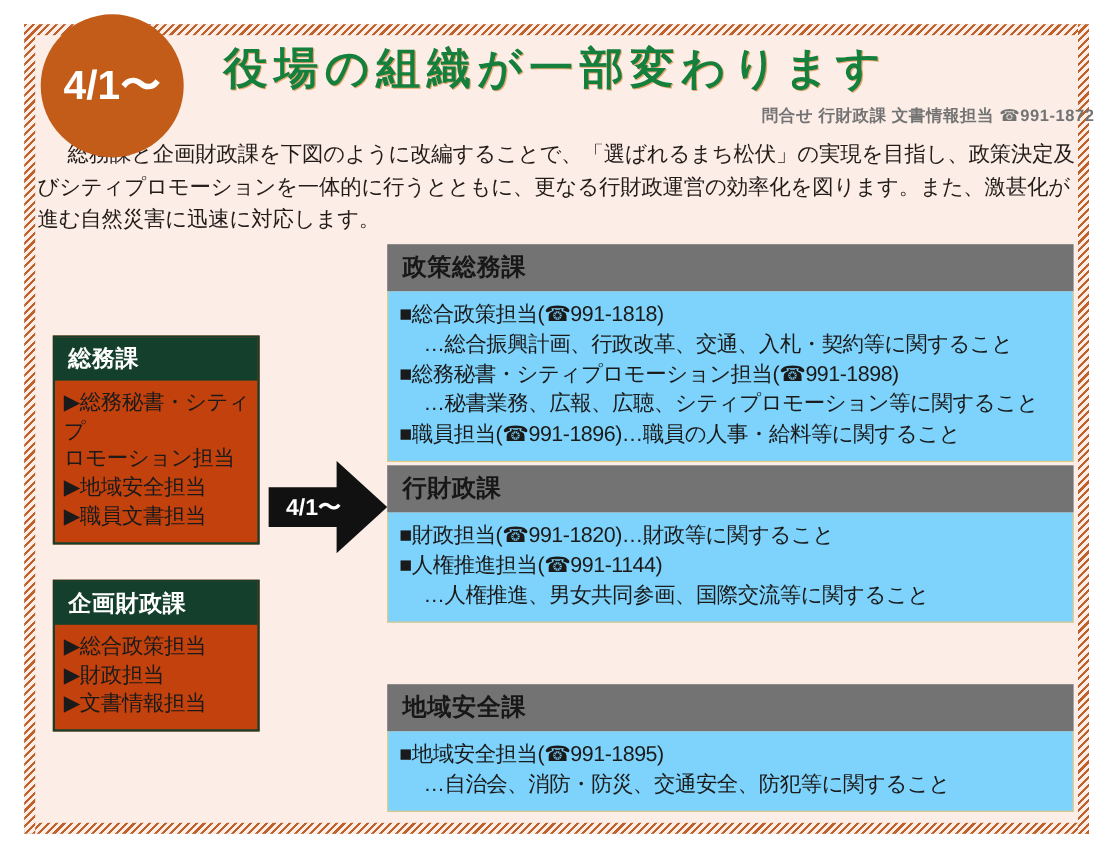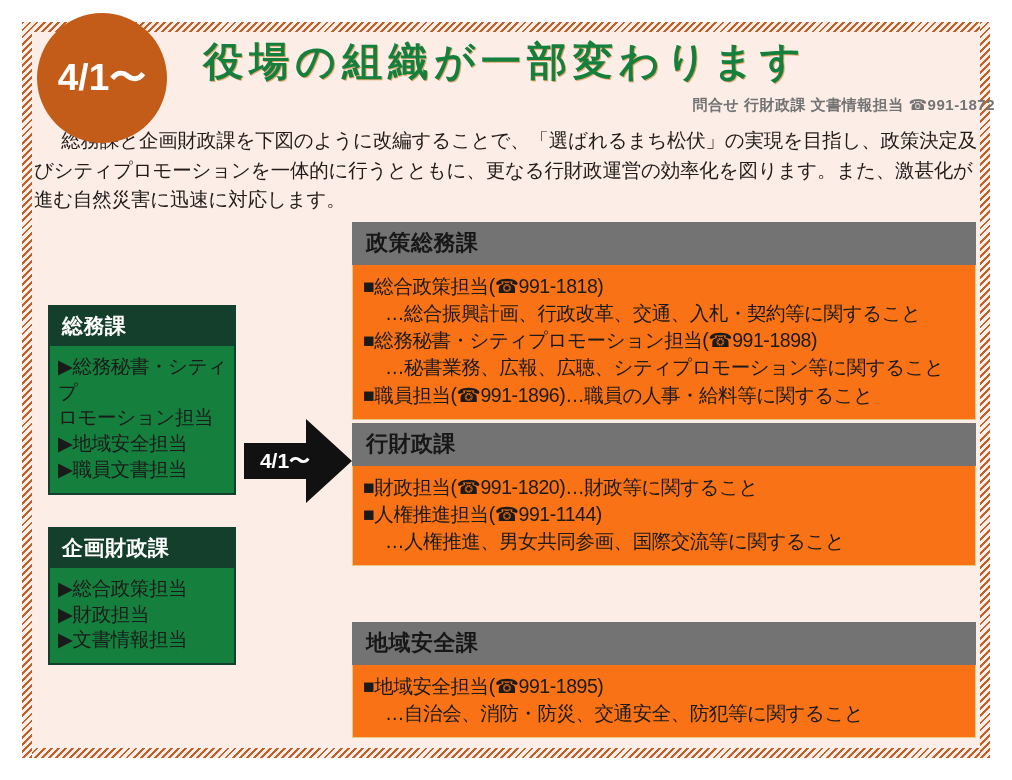--- a/index.html
+++ b/index.html
@@ -71,21 +71,21 @@
     letter-spacing:-0.2px;
     z-index:5;
   }
   .lede p{margin:0;text-indent:1.4em;}
 
   
   .old-box{
     position:absolute;
     width:188px;
     border:2px solid #143f2c;
-    background:#15803d;
+    background:#c2410c;
     z-index:5;
     box-sizing:border-box;
   }
   .old-box .ob-head{
     background:#143f2c;
     color:#ffffff;
     font-size:21px;font-weight:bold;
     padding:5px 10px 6px 12px;
     letter-spacing:0.5px;
   }
@@ -122,21 +122,21 @@
     z-index:5;
   }
   .np-head{
     background:#737373;
     color:#171717;
     font-size:22px;font-weight:bold;
     padding:6px 0 7px 14px;
     letter-spacing:0.5px;
   }
   .np-body{
-    background:#f97316;
+    background:#7dd3fc;
     border:1px solid #e6c87e;
     border-top:none;
     padding:8px 10px 10px 10px;
   }
   .np-body .entry{
     color:#1a1a1a;
     font-size:19.5px;
     line-height:1.34;
     letter-spacing:-0.45px;
     margin:0 0 1px 0;

